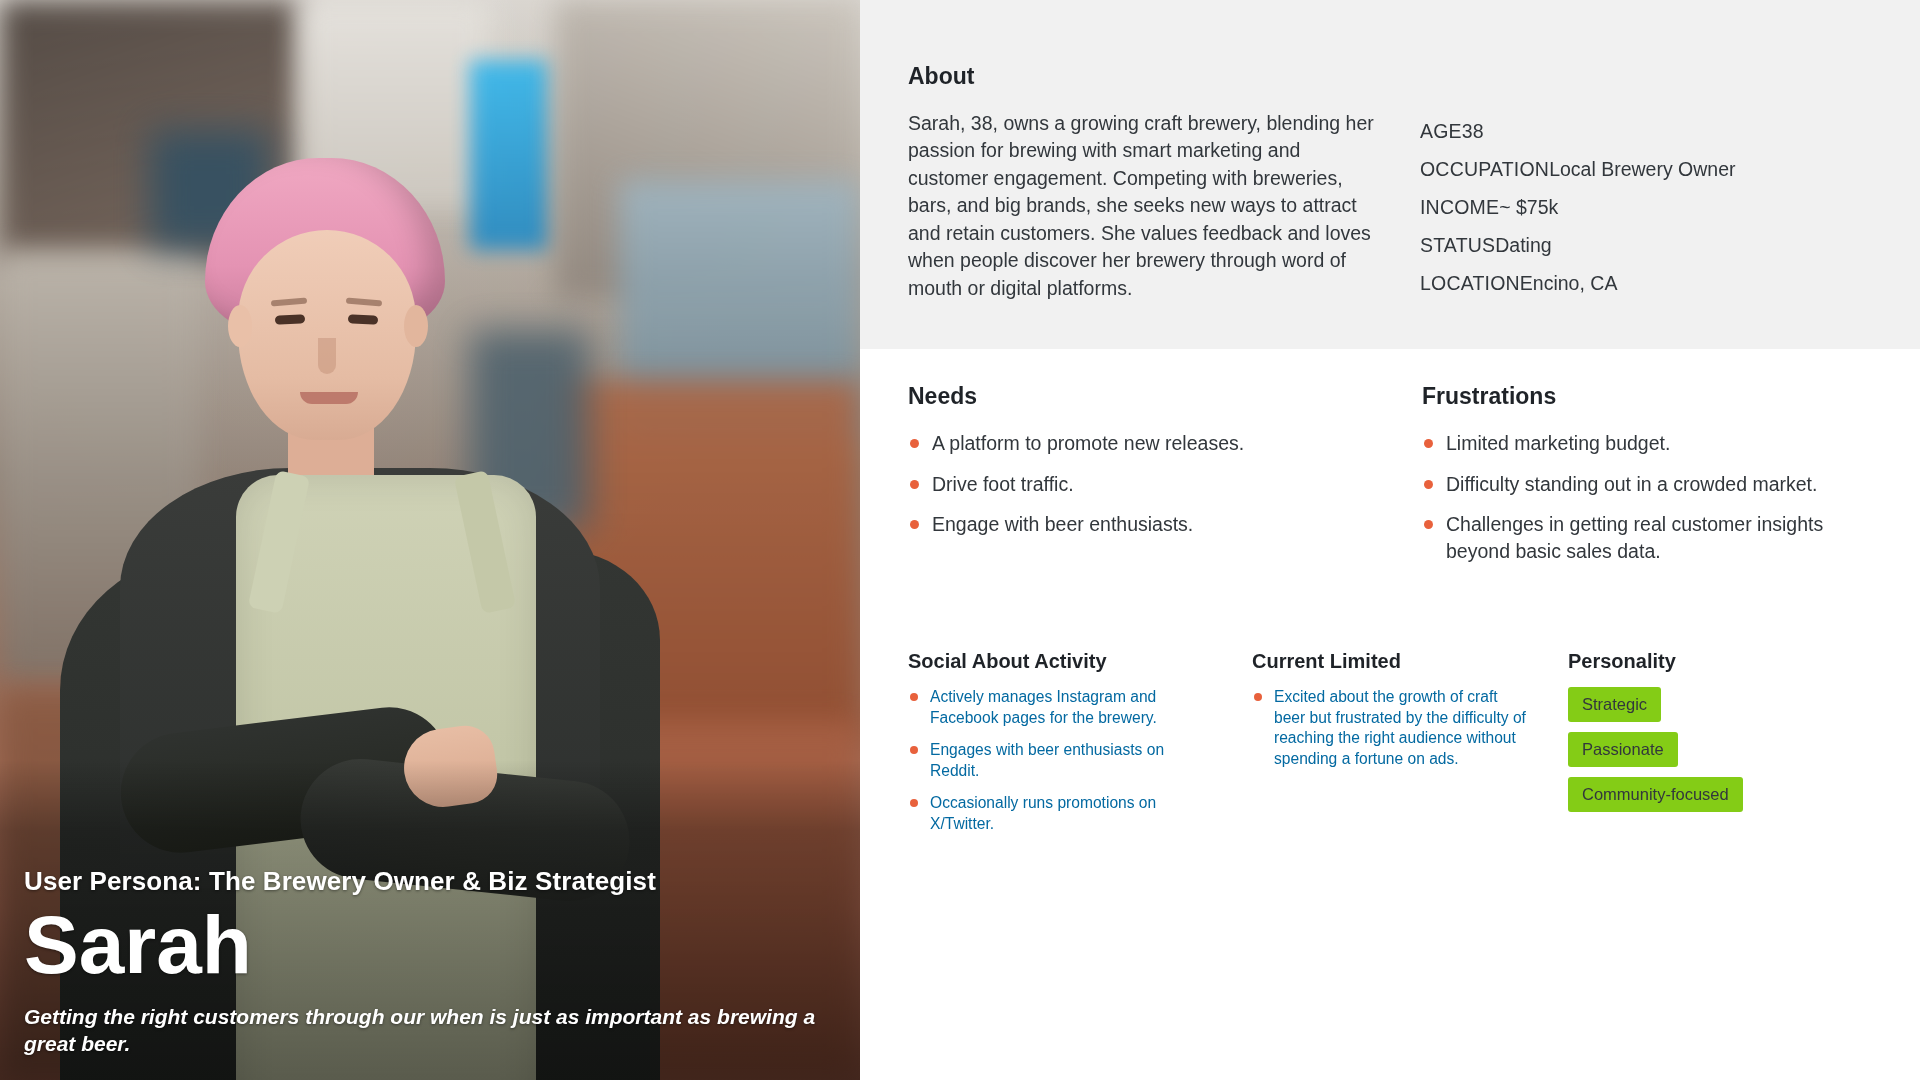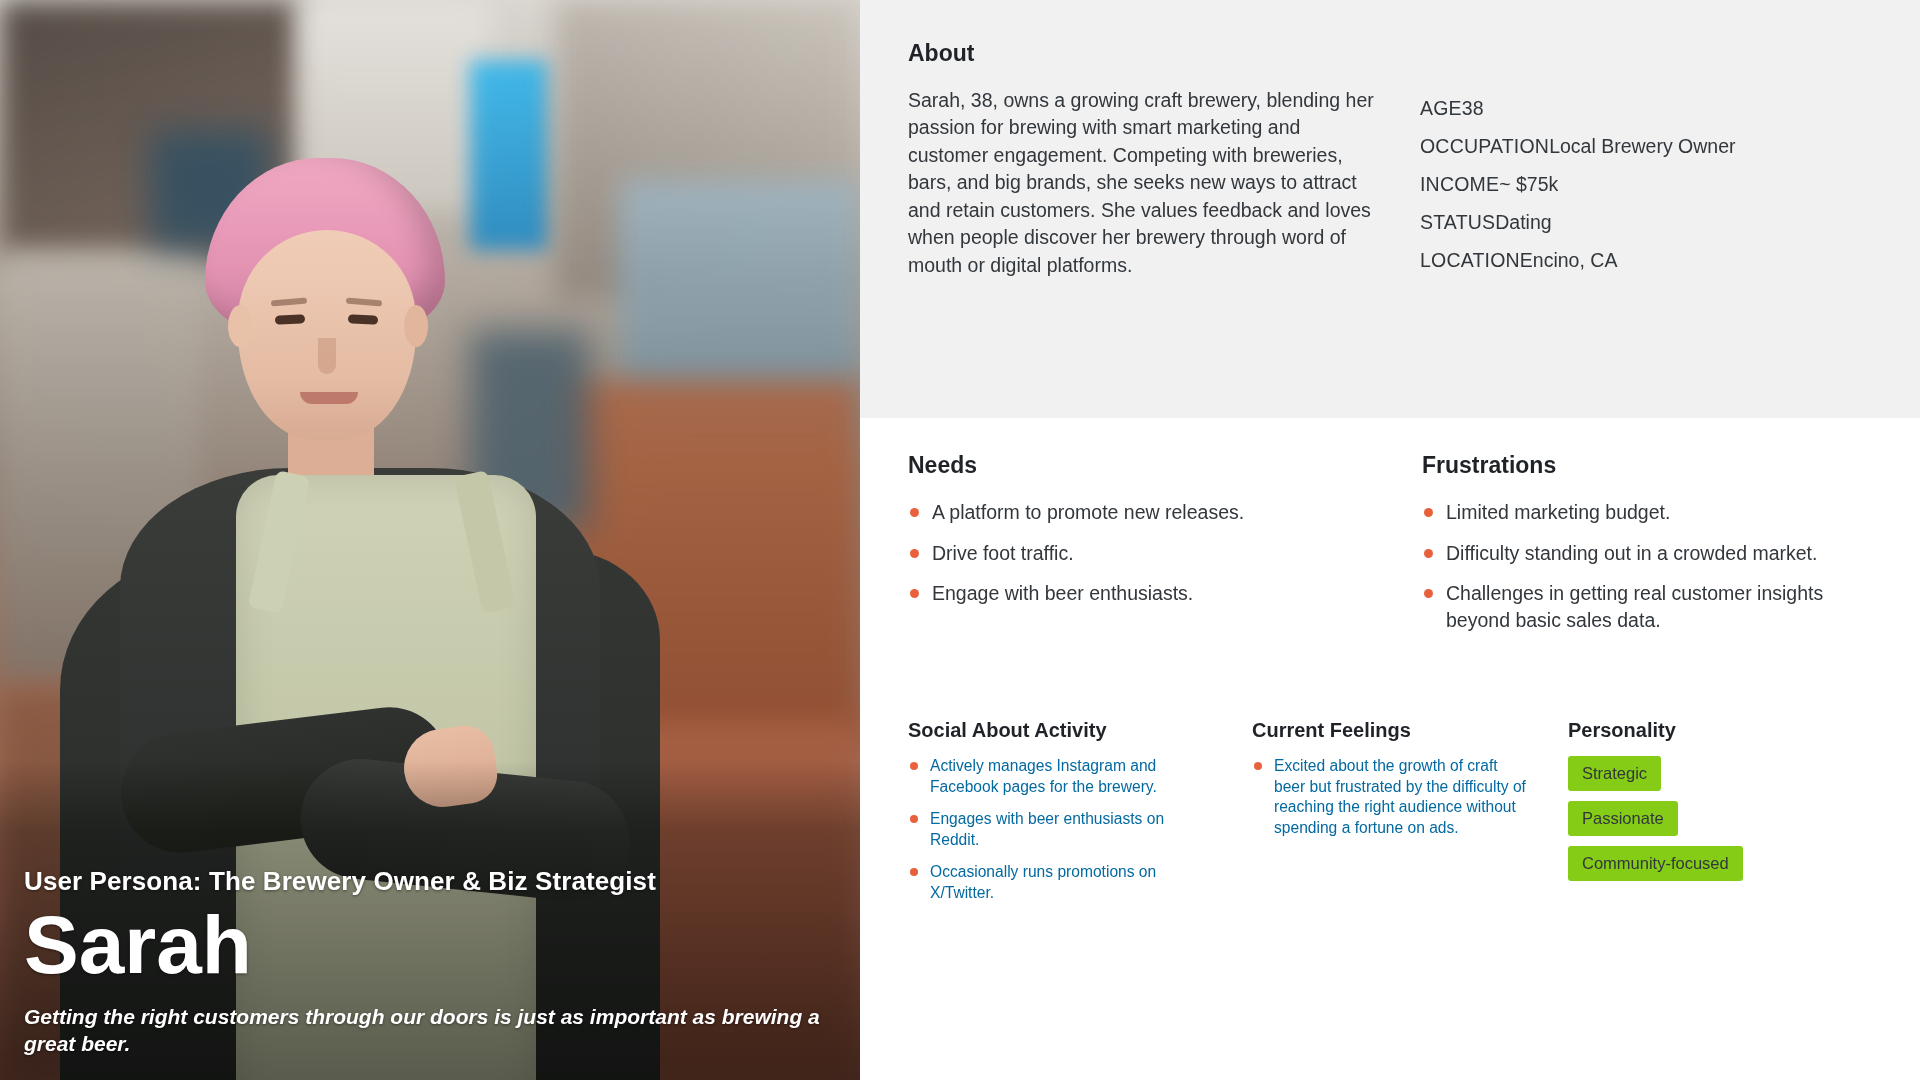--- a/index.html
+++ b/index.html
@@ -142,22 +142,22 @@
   
   .right {
     width: 1060px;
     flex: 0 0 1060px;
     height: 1080px;
     background: #ffffff;
     position: relative;
   }
   .about-band {
     background: #f1f1f1;
-    padding: 40px 52px 44px 48px;
-    height: 418px;
+    padding: 63px 52px 44px 48px;
+    height: 349px;
   }
   h2.section-title {
     font-size: 23px;
     font-weight: 700;
     color: #1f2328;
     margin-bottom: 20px;
   }
   .about-grid { display: flex; gap: 46px; }
   .about-text {
     width: 466px;
@@ -283,21 +283,21 @@
         <div class="arm-l"></div>
         <div class="arm-r"></div>
         <div class="hand"></div>
       </div>
       <div class="photo-overlay"></div>
     </div>
 
     <div class="caption">
       <div class="persona-label">User Persona: The Brewery Owner &amp; Biz Strategist</div>
       <div class="persona-name">Sarah</div>
-      <div class="persona-quote">Getting the right customers through our doors is just as important as brewing a great beer.</div>
+      <div class="persona-quote">Getting the right customers through our when is just as important as brewing a great beer.</div>
     </div>
   </div>
 
   <div class="right">
 
     <div class="about-band">
       <h2 class="section-title">About</h2>
       <div class="about-grid">
         <div class="about-text">Sarah, 38, owns a growing craft brewery, blending her passion for brewing with smart marketing and customer engagement. Competing with breweries, bars, and big brands, she seeks new ways to attract and retain customers. She values feedback and loves when people discover her brewery through word of mouth or digital platforms.</div>
         <div class="facts">
@@ -348,21 +348,21 @@
       <div class="three-col">
         <div class="col-social">
           <h3 class="sub-title">Social About Activity</h3>
           <ul class="bullets-sm">
             <li>Actively manages Instagram and Facebook pages for the brewery.</li>
             <li>Engages with beer enthusiasts on Reddit.</li>
             <li>Occasionally runs promotions on X/Twitter.</li>
           </ul>
         </div>
         <div class="col-feelings">
-          <h3 class="sub-title">Current Feelings</h3>
+          <h3 class="sub-title">Current Limited</h3>
           <ul class="bullets-sm">
             <li>Excited about the growth of craft beer but frustrated by the difficulty of reaching the right audience without spending a fortune on ads.</li>
           </ul>
         </div>
         <div class="col-personality">
           <h3 class="sub-title">Personality</h3>
           <div class="tags">
             <span class="tag">Strategic</span>
             <span class="tag">Passionate</span>
             <span class="tag">Community-focused</span>

